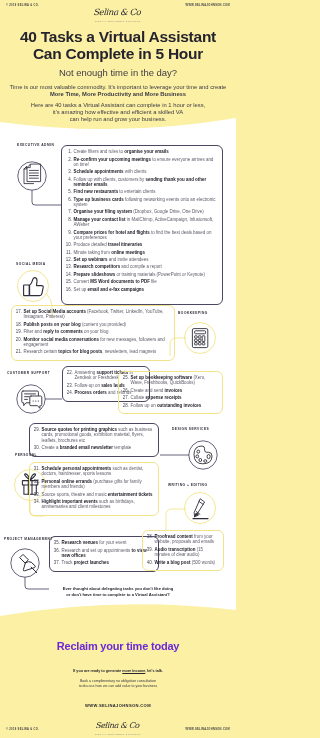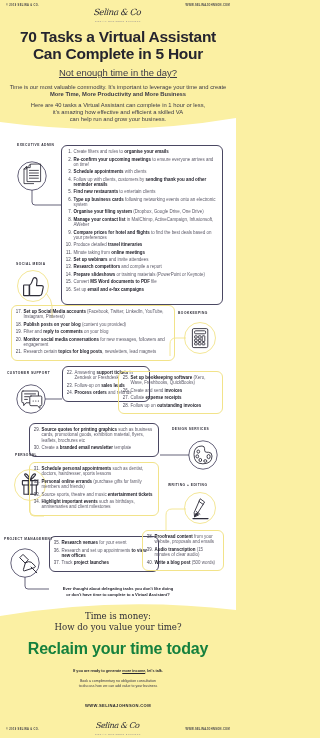--- a/index.html
+++ b/index.html
@@ -14,21 +14,21 @@
   .topbar-left{left:6px;top:4px;font-size:2.6px;letter-spacing:.35px;font-weight:700;color:#3b3a44;}
   .topbar-right{right:6px;top:4px;font-size:2.6px;letter-spacing:.35px;font-weight:700;color:#3b3a44;}
   .logo{left:0;right:0;top:1px;text-align:center;}
   .logo-name{font-family:"DejaVu Serif",serif;font-style:italic;font-size:8.6px;color:#2b2a33;letter-spacing:-0.45px;display:inline-block;transform:skewX(-6deg);}
   .logo-tag{font-size:2.25px;letter-spacing:.62px;color:#8a8590;margin-top:0.6px;}
 
   
   .headline{left:0;right:0;top:28px;text-align:center;font-size:15.5px;line-height:17.1px;
             font-weight:700;color:#25242e;letter-spacing:-.25px;}
   .subhead{left:0;right:0;top:67px;text-align:center;font-size:9.45px;color:#3d3b46;
-           font-family:"Liberation Sans",sans-serif;font-weight:300;text-decoration:underline;}
+           font-family:"Liberation Sans",sans-serif;font-weight:300;}
   
   .lede{left:0;right:0;top:84px;text-align:center;font-size:5.82px;line-height:7.0px;color:#3b3945;}
   .lede b{font-weight:700;}
   
   .lede2{left:0;right:0;top:102px;text-align:center;font-size:5.82px;line-height:7.0px;color:#3b3945;}
 
   
   .seclabel{font-size:3.25px;font-weight:700;letter-spacing:.5px;color:#2d2c37;white-space:nowrap;}
 
   
@@ -36,21 +36,21 @@
   .box.y{border-color:#f2e38a;}
   ol.lst{list-style:none;margin:0;padding:0;}
   ol.lst li{position:relative;padding-left:8.0px;font-size:4.45px;line-height:5.3px;color:#5c5a68;margin-bottom:2.1px;}
   ol.lst li .n{position:absolute;left:0;top:0;width:6.4px;text-align:right;color:#4a4856;}
   ol.lst li b{font-weight:700;color:#22212b;}
 
   
   .ever{left:0;right:0;top:586px;text-align:center;font-size:4.1px;line-height:6.1px;font-weight:700;color:#26252f;}
   .timemoney{left:0;right:0;top:611px;text-align:center;font-size:8.6px;line-height:11px;color:#2f2e38;
              font-family:"DejaVu Serif",serif;}
-  .reclaim{left:0;right:0;top:640px;text-align:center;font-size:16px;font-weight:700;color:#15803d;letter-spacing:-.2px;}
+  .reclaim{left:0;right:0;top:640px;text-align:center;font-size:11px;font-weight:700;color:#6d28d9;letter-spacing:-.2px;}
   .ready{left:0;right:0;top:669px;text-align:center;font-size:3.7px;font-weight:700;color:#26252f;}
   .book{left:0;right:0;top:679px;text-align:center;font-size:3.55px;line-height:5.3px;color:#3c3a46;}
   .foot-url{left:0;right:0;top:703px;text-align:center;font-size:4.1px;font-weight:700;letter-spacing:.35px;color:#26252f;}
   .foot-logo{left:0;right:0;top:714px;text-align:center;}
   .foot-logo .logo-name{font-size:8px;}
   .foot-cr{left:6px;bottom:7px;font-size:2.6px;letter-spacing:.35px;font-weight:700;color:#3b3a44;}
   .foot-web{right:6px;bottom:7px;font-size:2.6px;letter-spacing:.35px;font-weight:700;color:#3b3a44;}
 </style>
 </head>
 <body>
@@ -161,21 +161,21 @@
   </svg>
 
   <div class="abs topbar-left">© 2019 SELINA &amp; CO.</div>
   <div class="abs topbar-right">WWW.SELINAJOHNSON.COM</div>
   <div class="abs logo">
     <div class="logo-name">Selina &amp; Co</div>
     <div class="logo-tag">SOCIAL BUSINESS SUPPORT</div>
   </div>
 
   <div class="abs headline">
-    <div>70 Tasks a Virtual Assistant</div>
+    <div>40 Tasks a Virtual Assistant</div>
     <div>Can Complete in 5 Hour</div>
   </div>
   <div class="abs subhead">Not enough time in the day?</div>
   <div class="abs lede">
     <div>Time is our most valuable commodity. It's important to leverage your time and create</div>
     <div><b>More Time, More Productivity and More Business</b></div>
   </div>
   <div class="abs lede2">
     <div>Here are 40 tasks a Virtual Assistant can complete in 1 hour or less,</div>
     <div>it's amazing how effective and efficient a skilled VA</div>
@@ -262,24 +262,20 @@
           <li><span class="n">40.</span><b>Write a blog post</b><span> (500 words)</span></li>
         </ol>
       </div>
       <div class="abs seclabel" style="left: 168px; top: 483px;">WRITING + EDITING</div>
     </div>
 
   <div class="abs ever">
     <div>Ever thought about delegating tasks you don't like doing</div>
     <div>or don't have time to complete to a Virtual Assistant?</div>
   </div>
-  <div class="abs timemoney">
-    <div>Time is money:</div>
-    <div>How do you value your time?</div>
-  </div>
   <div class="abs reclaim">Reclaim your time today</div>
   <div class="abs ready">
     <span>If you are ready to generate </span><u>more income</u><span>, let's talk.</span>
   </div>
   <div class="abs book">
     <div>Book a complimentary no obligation consultation</div>
     <div>to discuss how we can add value to your business</div>
   </div>
   <div class="abs foot-url">WWW.SELINAJOHNSON.COM</div>
   <div class="abs foot-logo">

